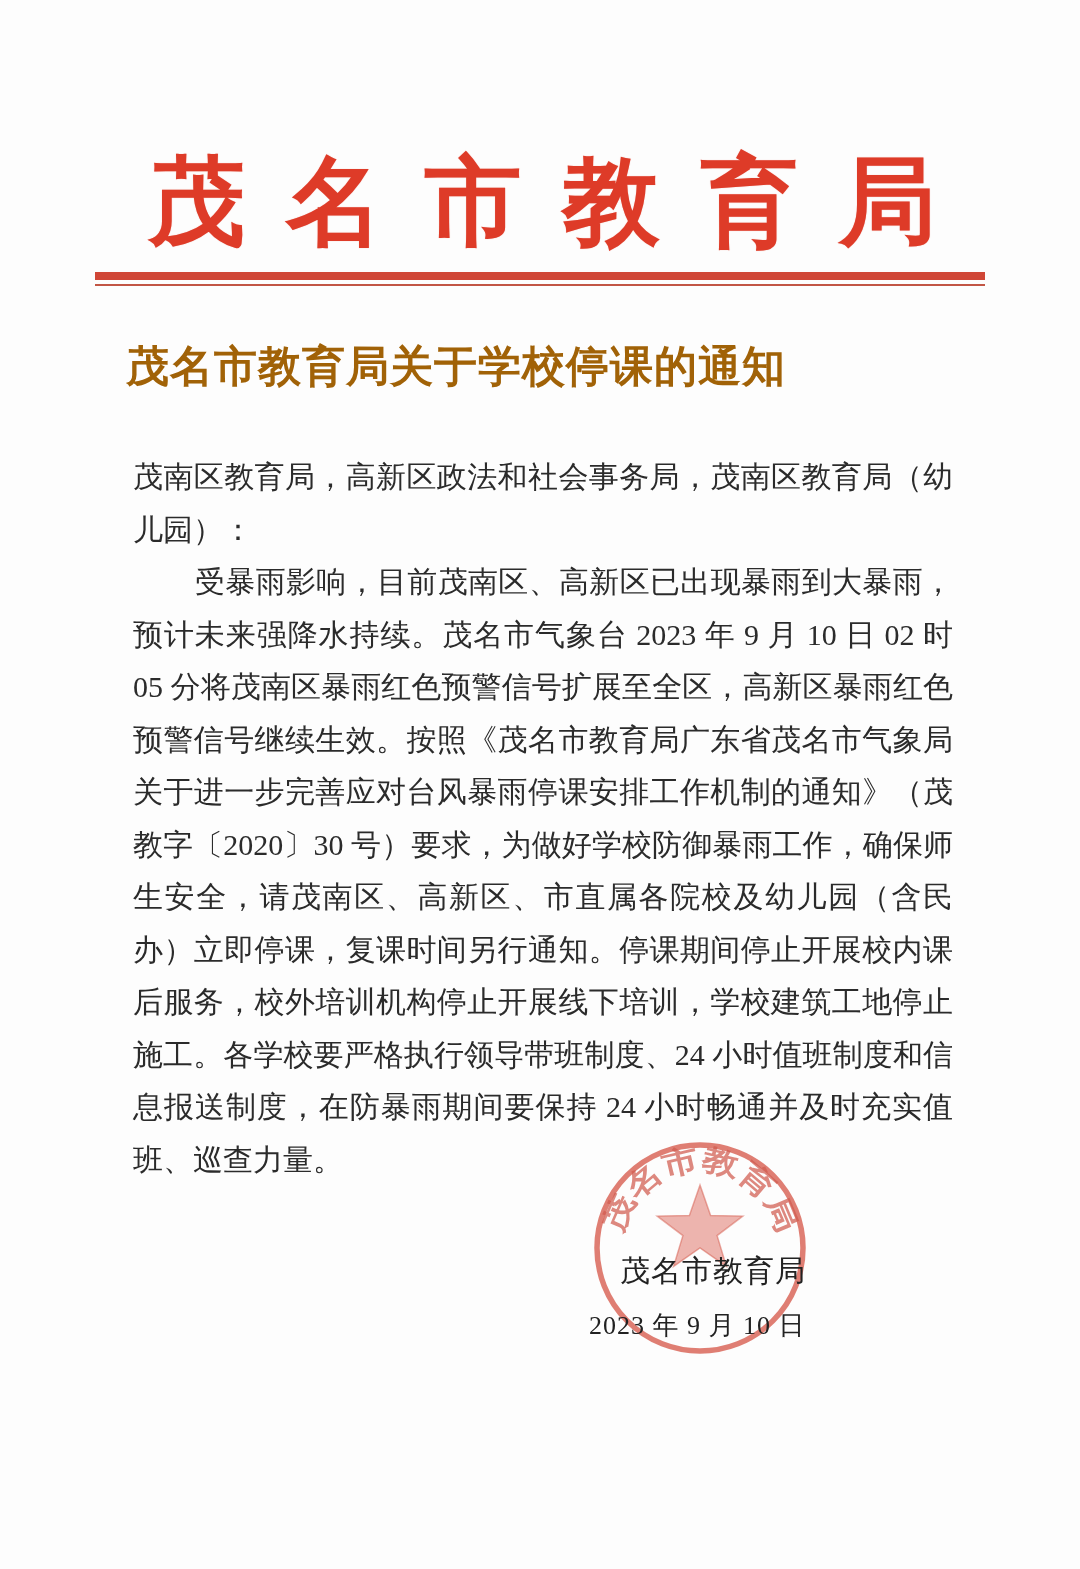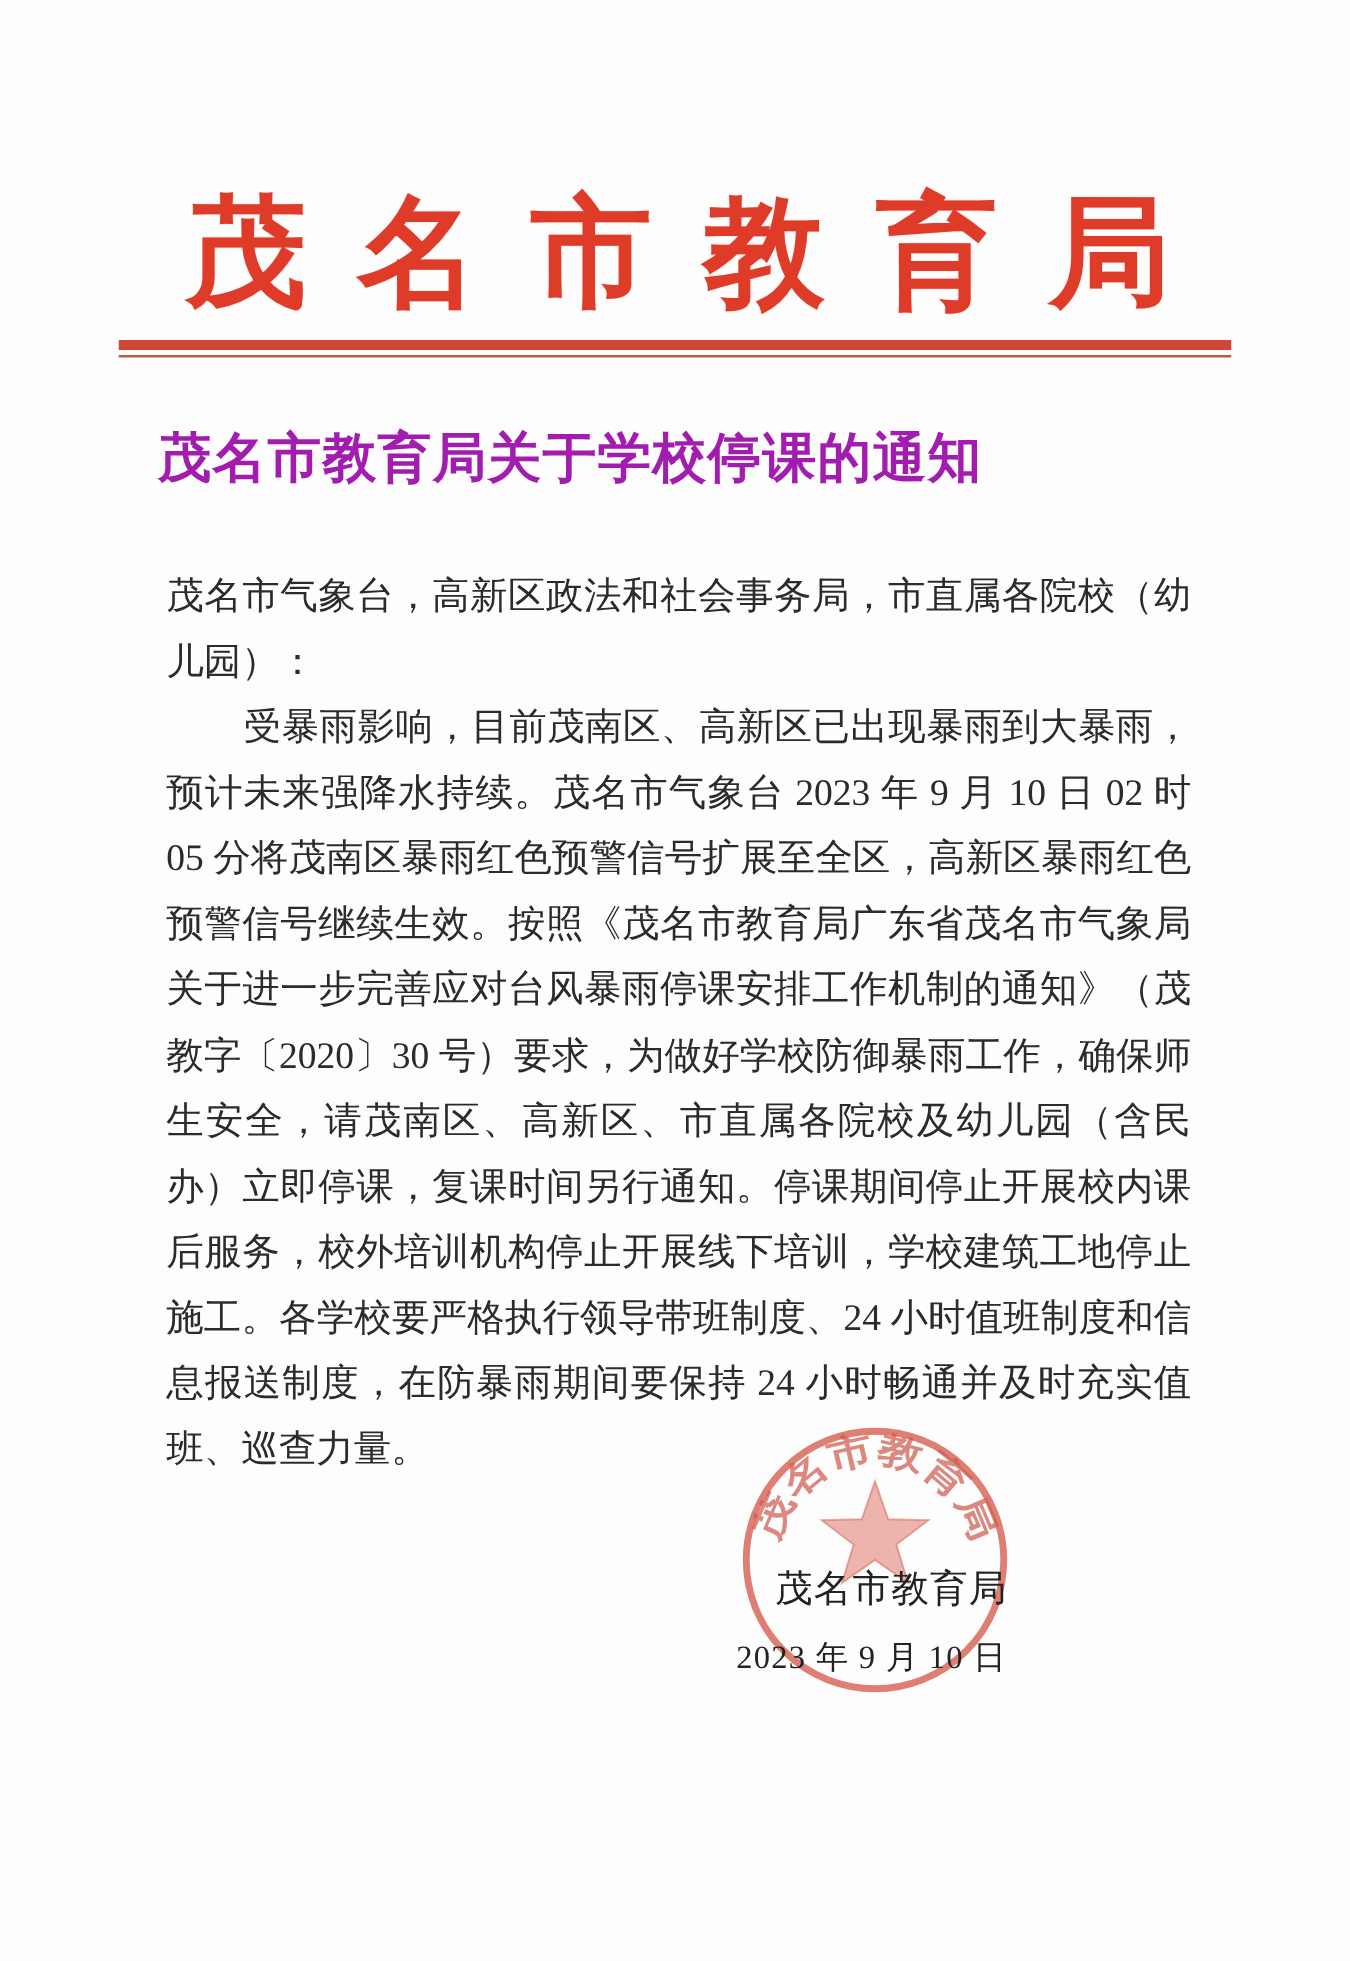--- a/index.html
+++ b/index.html
@@ -37,21 +37,21 @@
   .rule-thin  { height: 2px; background: #c25645; }
   
   .doc-title {
     position: absolute;
     top: 338px;
     left: 0;
     width: 912px;
     text-align: center;
     font-size: 43px;
     font-weight: bold;
-    color: #a21caf;
+    color: #a16207;
     letter-spacing: 1px;
   }
   
   .doc-body {
     position: absolute;
     top: 451px;
     left: 133px;
     width: 820px;
     font-size: 30px;
     line-height: 52.5px;
@@ -106,21 +106,21 @@
 
   <div class="rule-wrap">
     <div class="rule-thick"></div>
     <div class="rule-gap"></div>
     <div class="rule-thin"></div>
   </div>
 
   <div class="doc-title">茂名市教育局关于学校停课的通知</div>
 
   <div class="doc-body">
-    <p>茂名市气象台，高新区政法和社会事务局，市直属各院校（幼儿园）：</p>
+    <p>茂南区教育局，高新区政法和社会事务局，茂南区教育局（幼儿园）：</p>
     <p class="indent">受暴雨影响，目前茂南区、高新区已出现暴雨到大暴雨，预计未来强降水持续。茂名市气象台 2023 年 9 月 10 日 02 时 05 分将茂南区暴雨红色预警信号扩展至全区，高新区暴雨红色预警信号继续生效。按照《茂名市教育局广东省茂名市气象局关于进一步完善应对台风暴雨停课安排工作机制的通知》（茂教字〔2020〕30 号）要求，为做好学校防御暴雨工作，确保师生安全，请茂南区、高新区、市直属各院校及幼儿园（含民办）立即停课，复课时间另行通知。停课期间停止开展校内课后服务，校外培训机构停止开展线下培训，学校建筑工地停止施工。各学校要严格执行领导带班制度、24 小时值班制度和信息报送制度，在防暴雨期间要保持 24 小时畅通并及时充实值班、巡查力量。</p>
   </div>
 
   <svg class="seal" viewBox="0 0 220 220" aria-hidden="true">
     <circle cx="110" cy="110" r="103" fill="none" stroke="#d2493a" stroke-width="5.5" stroke-opacity="0.78"></circle>
     <polygon points="110,47 120.6,77.4 152.8,78.1 127.1,97.6 136.4,128.4 110,110 83.6,128.4 92.9,97.6 67.2,78.1 99.4,77.4" fill="#dd6a5c" fill-opacity="0.55" stroke="#d2493a" stroke-opacity="0.5" stroke-width="1.5"></polygon>
     <defs>
       <path id="sealArc" d="M 33.2 96.5 A 78 78 0 0 1 186.8 96.5" fill="none"></path>
     </defs>
     <text font-size="30" fill="#cc4a3c" fill-opacity="0.72" font-weight="bold" font-family="Liberation Serif, DejaVu Serif, serif">

